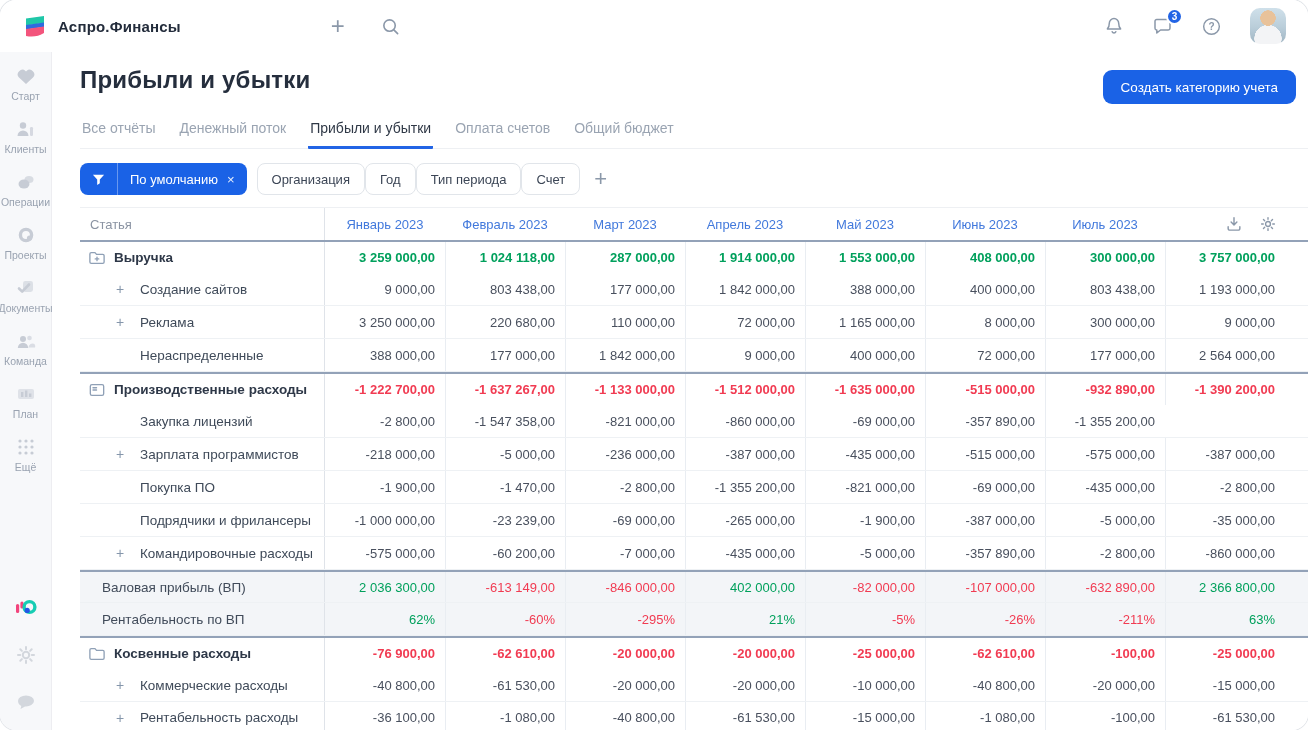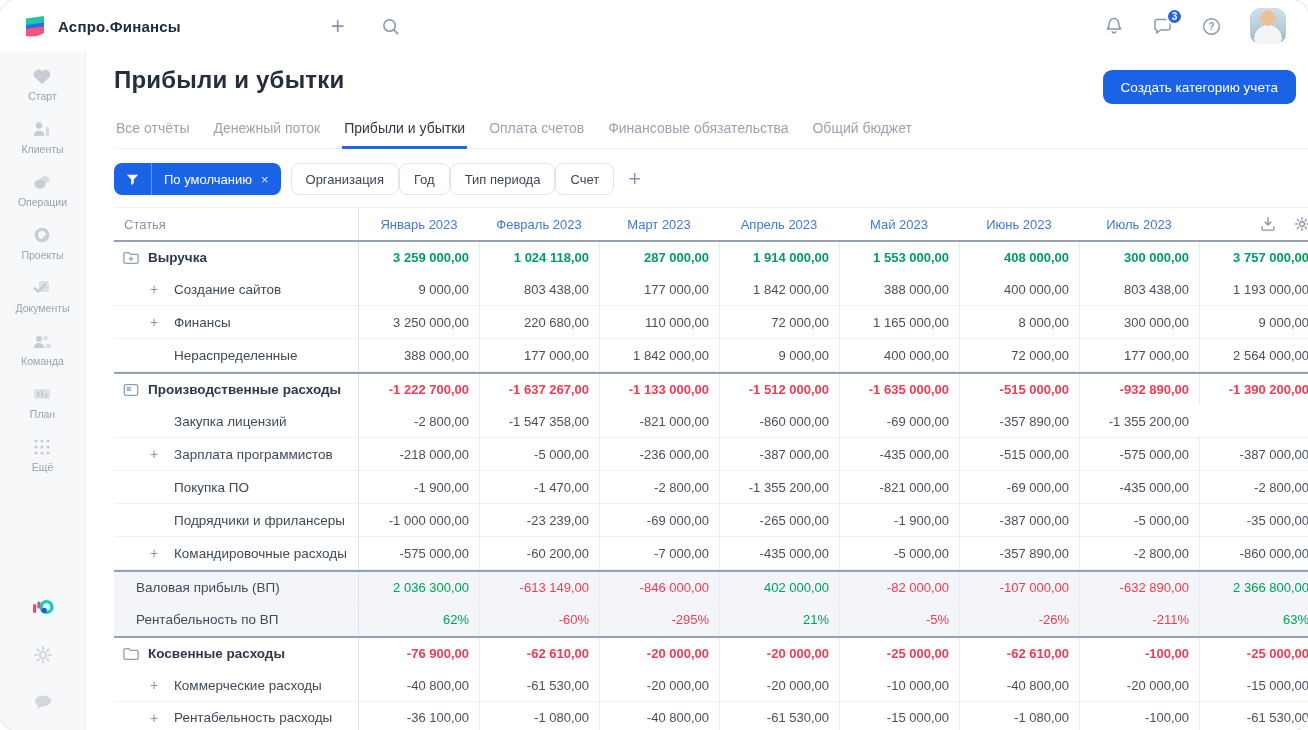--- a/index.html
+++ b/index.html
@@ -21,21 +21,21 @@
            align-items:center; justify-content:center; border:2px solid #fff; }
   .avatar { width:36px; height:36px; border-radius:10px; overflow:hidden; flex:0 0 auto;
             background:
               radial-gradient(circle at 50% 28%, #e8c29a 0 24%, transparent 25%),
               radial-gradient(circle at 50% 85%, #f3f4f6 0 38%, transparent 39%),
               linear-gradient(180deg,#cfe0ea 0%,#b9cdd9 55%,#9fb4c2 100%);
             cursor:pointer; }
 
   
   .layout { display:flex; height:678px; }
-  .sidebar { width:86px; background:#f7f8fa; border-right:1px solid #ededf1; display:flex;
+  .sidebar { width:52px; background:#f7f8fa; border-right:1px solid #ededf1; display:flex;
              flex-direction:column; align-items:center; padding-top:14px; flex:0 0 auto; }
   .side-item { display:flex; flex-direction:column; align-items:center; gap:4px; margin-bottom:17px;
                cursor:pointer; }
   .side-item .s-icon { color:#c7ccd5; display:flex; }
   .side-label { font-size:10.5px; color:#9aa3b1; }
   .sidebar-bottom { margin-top:auto; display:flex; flex-direction:column; align-items:center;
                     gap:26px; padding-bottom:18px; }
   .sb-icon { display:flex; color:#d3d7dd; cursor:pointer; }
 
   
@@ -259,21 +259,20 @@
       <div class="page-head">
         <h1 class="page-title">Прибыли и убытки</h1>
         <button class="create-btn">Создать категорию учета</button>
       </div>
 
       <div class="tabs" id="tabs">
           <span class="tab">Все отчёты</span>
           <span class="tab">Денежный поток</span>
           <span class="tab active">Прибыли и убытки</span>
           <span class="tab">Оплата счетов</span>
-          <span class="tab">Финансовые обязательства</span>
           <span class="tab">Общий бюджет</span>
         </div>
 
       <div class="filters">
         <div class="filter-pill">
           <span class="funnel">
             <svg width="15" height="15" viewBox="0 0 16 16">
                 <path d="M2 3h12l-4.6 5v4l-2.8 1.8V8z" fill="#ffffff"></path>
               </svg>
           </span>
@@ -347,21 +346,21 @@
               <div class="c-val">177 000,00</div>
               <div class="c-val">1 842 000,00</div>
               <div class="c-val">388 000,00</div>
               <div class="c-val">400 000,00</div>
               <div class="c-val">803 438,00</div>
               <div class="c-val">1 193 000,00</div>
             </div>
             <div class="trow brow child">
               <div class="c-name">
                 <span class="plus">+</span>
-                <span>Финансы</span>
+                <span>Реклама</span>
               </div>
               <div class="c-val">3 250 000,00</div>
               <div class="c-val">220 680,00</div>
               <div class="c-val">110 000,00</div>
               <div class="c-val">72 000,00</div>
               <div class="c-val">1 165 000,00</div>
               <div class="c-val">8 000,00</div>
               <div class="c-val">300 000,00</div>
               <div class="c-val">9 000,00</div>
             </div>

